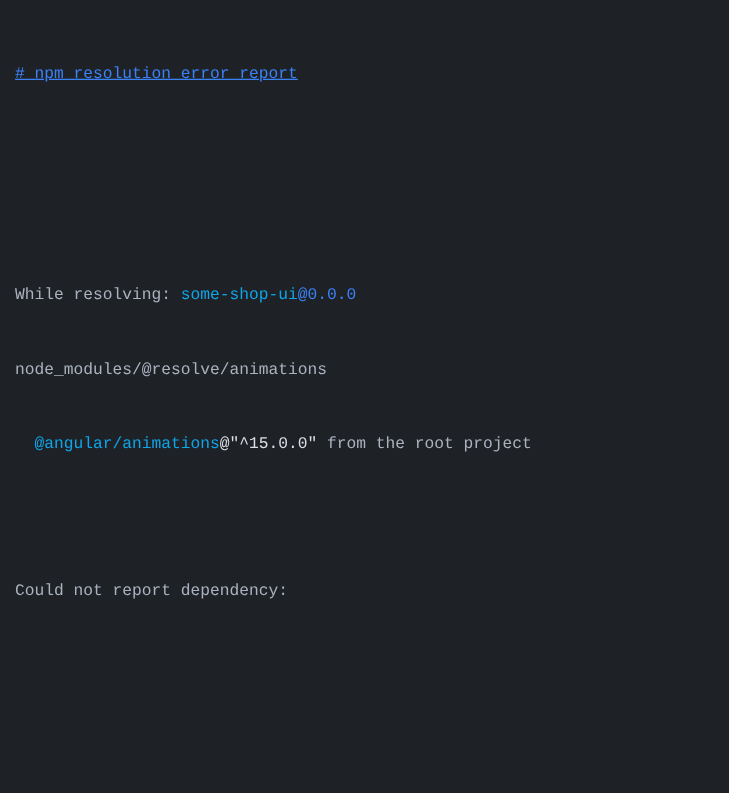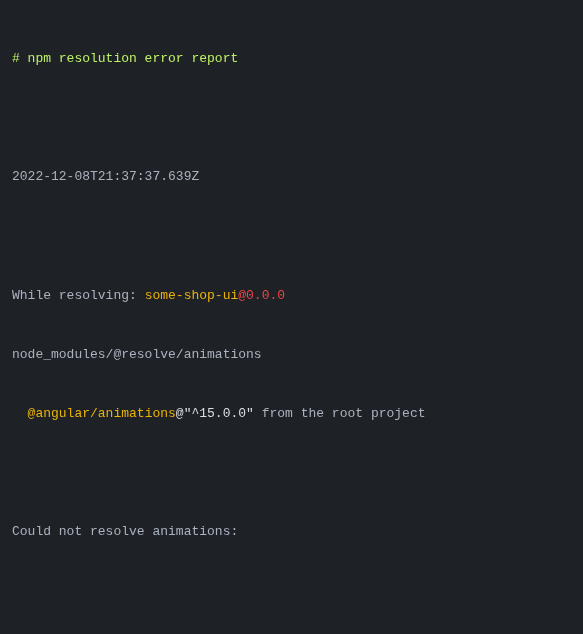--- a/index.html
+++ b/index.html
@@ -23,46 +23,46 @@
     .terminal-content {
       white-space: pre-wrap;
       word-break: break-all;
     }
 
     .line {
       display: block;
       line-height: 1.55;
     }
 
-    .color-yellow { color: #ef4444; }
-    .color-cyan { color: #eab308; }
+    .color-yellow { color: #3b82f6; }
+    .color-cyan { color: #0ea5e9; }
     .color-white { color: #dcdfe4; }
 
     .empty-line {
       display: block;
       height: 1.55em;
     }
 
     .hash-line {
-      color: #bef264;
+      color: #3b82f6;
+      text-decoration: underline;
     }
   </style>
 </head>
 <body>
 
 <div class="terminal-content">
   <span class="line hash-line"># npm resolution error report</span>
   <span class="empty-line"></span>
-  <span class="line">2022-12-08T21:37:37.639Z</span>
   <span class="empty-line"></span>
   <span class="line">While resolving: <span class="color-cyan">some-shop-ui</span><span class="color-yellow">@0.0.0</span></span>
   <span class="line">node_modules/@resolve/animations</span>
   <span class="line">  <span class="color-cyan">@angular/animations</span><span class="color-white">@"^15.0.0"</span> from the root project</span>
   <span class="empty-line"></span>
-  <span class="line">Could not resolve animations:</span>
+  <span class="line">Could not report dependency:</span>
   
   
   
   
   
   
   
   
   
   

